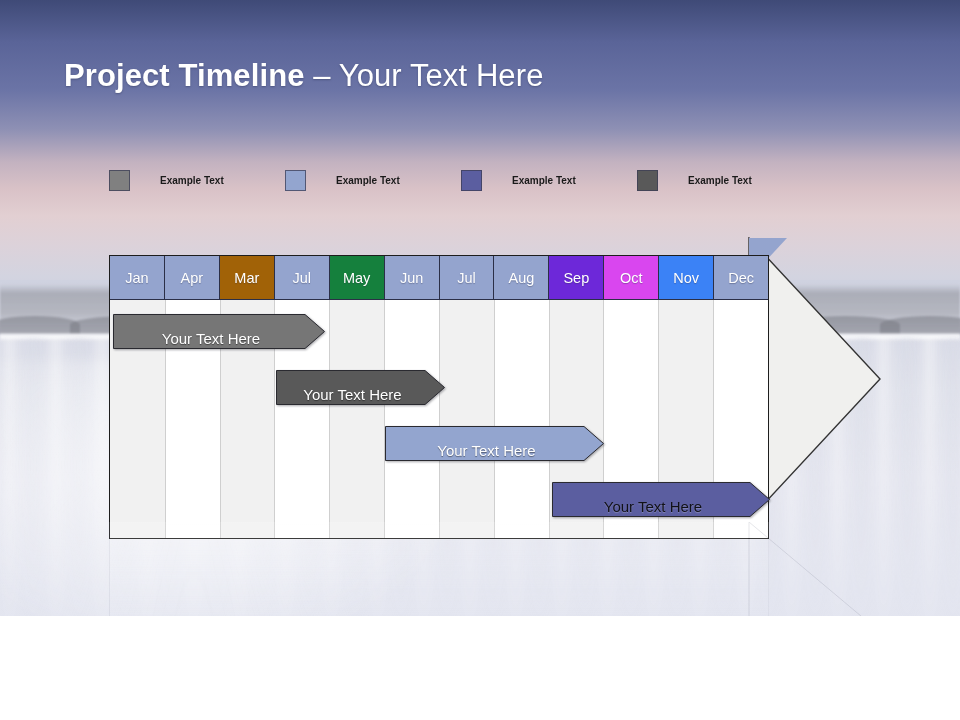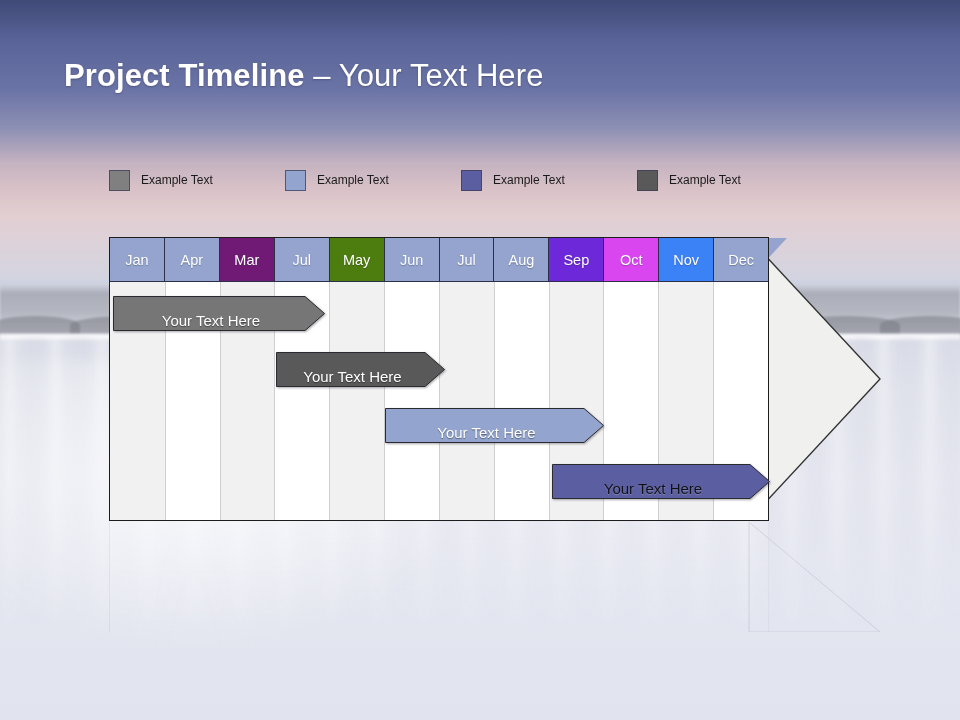--- a/index.html
+++ b/index.html
@@ -4,21 +4,21 @@
 <style>
   html,body{margin:0;padding:0;}
   body{
     width:960px;height:720px;overflow:hidden;
     font-family:"Liberation Sans", sans-serif;
     position:relative;background:#ffffff;
   }
 
   
   #slide{
-    position:absolute;inset:0;width:960px;height:720px;overflow:hidden;
+    position:absolute;inset:0;width:960px;height:616px;overflow:hidden;
   }
   .bg-sky{
     position:absolute;left:0;top:0;width:960px;height:300px;
     background:linear-gradient(180deg,
       #3f4a77 0%,
       #5a6498 14%,
       #6b74a6 30%,
       #8e90b4 43%,
       #c3b2c0 54%,
       #d9c2c7 63%,
@@ -88,32 +88,32 @@
   #legend{
     position:absolute;left:109px;top:166px;width:760px;height:28px;
   }
   .legend-item{position:absolute;top:0;height:28px;display:flex;align-items:center;}
   .legend-swatch{
     width:21px;height:21px;display:inline-block;
     border:1px solid rgba(60,62,86,.75);
     box-sizing:border-box;margin-right:11px;
   }
   .legend-label{
-    font-size:12px;font-weight:normal;color:#1a1a1a;white-space:nowrap;
+    font-size:10px;font-weight:bold;color:#1a1a1a;white-space:nowrap;margin-left:19px;
   }
 
   
   #bigarrow{
     position:absolute;left:109px;top:237px;width:772px;height:284px;
   }
   #bigarrow svg{display:block;}
 
   
   #table{
-    position:absolute;left:109px;top:237px;width:660px;height:284px;
+    position:absolute;left:109px;top:255px;width:660px;height:284px;
     border:1px solid #1d1d1d;box-sizing:border-box;
     background:#ffffff;
   }
   .cols{position:absolute;inset:0;display:flex;}
   .col{flex:1 1 0;height:100%;position:relative;box-sizing:border-box;}
   .col.shade{background:#f1f1f1;}
   .col.plain{background:#ffffff;}
   .col .sep{
     position:absolute;left:0;top:0;bottom:0;width:1px;background:#cfcfcf;
   }
@@ -236,23 +236,23 @@
         <div class="col shade">
           <span class="sep"></span>
         </div>
         <div class="col plain">
           <span class="sep"></span>
         </div>
       </div>
     <div class="hdr" id="hdr">
         <div class="hcell" style="background: rgb(148, 164, 206);">Jan</div>
         <div class="hcell" style="background: rgb(148, 164, 206);">Apr</div>
-        <div class="hcell" style="background: #701a75;">Mar</div>
+        <div class="hcell" style="background: #a16207;">Mar</div>
         <div class="hcell" style="background: rgb(148, 164, 206);">Jul</div>
-        <div class="hcell" style="background: #4d7c0f;">May</div>
+        <div class="hcell" style="background: #15803d;">May</div>
         <div class="hcell" style="background: rgb(148, 164, 206);">Jun</div>
         <div class="hcell" style="background: rgb(148, 164, 206);">Jul</div>
         <div class="hcell" style="background: rgb(148, 164, 206);">Aug</div>
         <div class="hcell" style="background: #6d28d9;">Sep</div>
         <div class="hcell" style="background: #d946ef;">Oct</div>
         <div class="hcell" style="background: #3b82f6;">Nov</div>
         <div class="hcell" style="background: rgb(148, 164, 206);">Dec</div>
       </div>
     <div class="hdr-underline"></div>
     <div id="bars">

